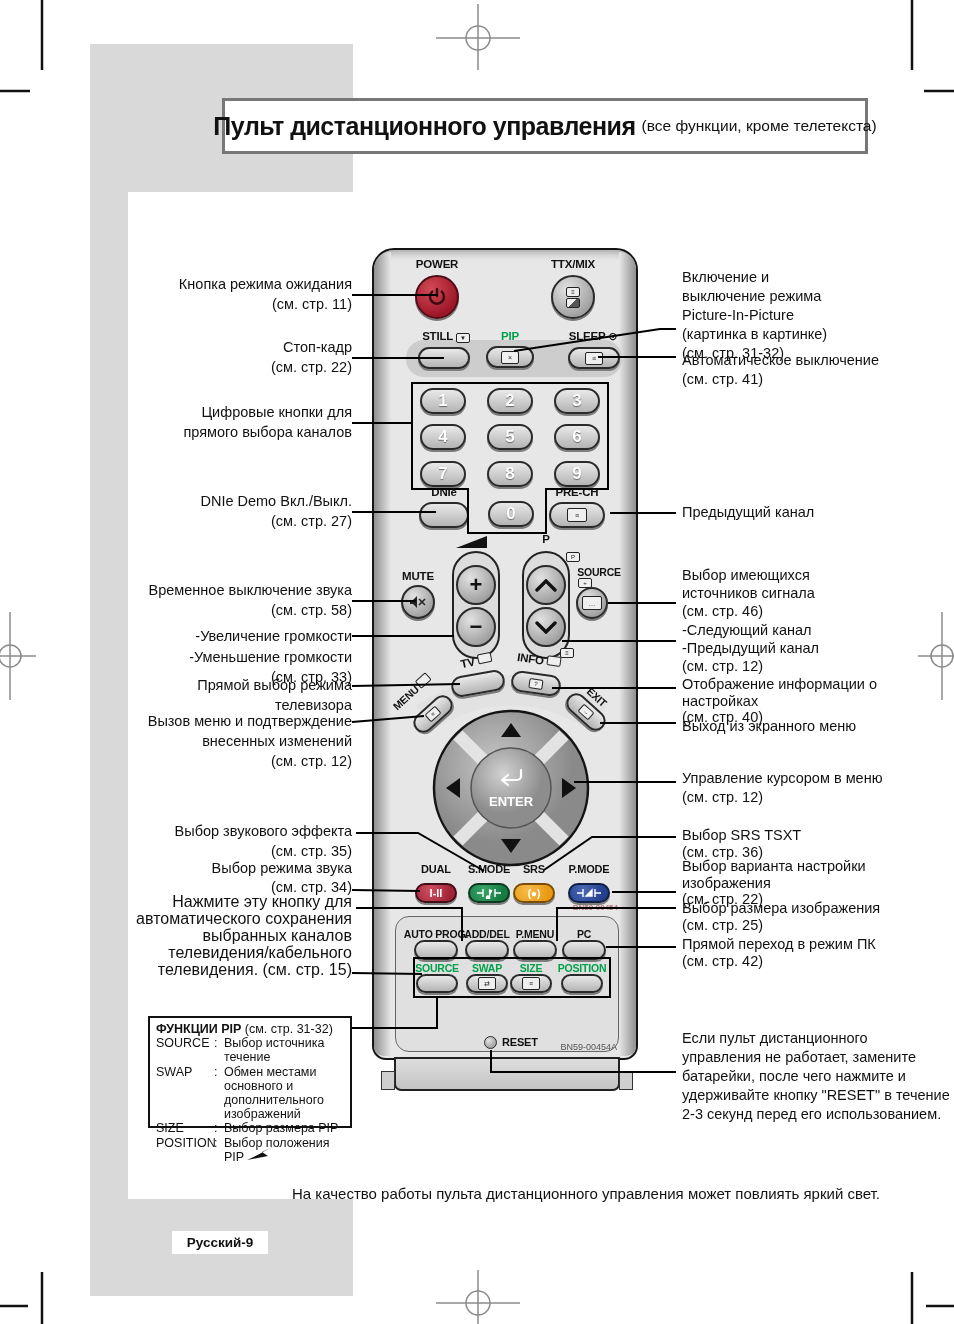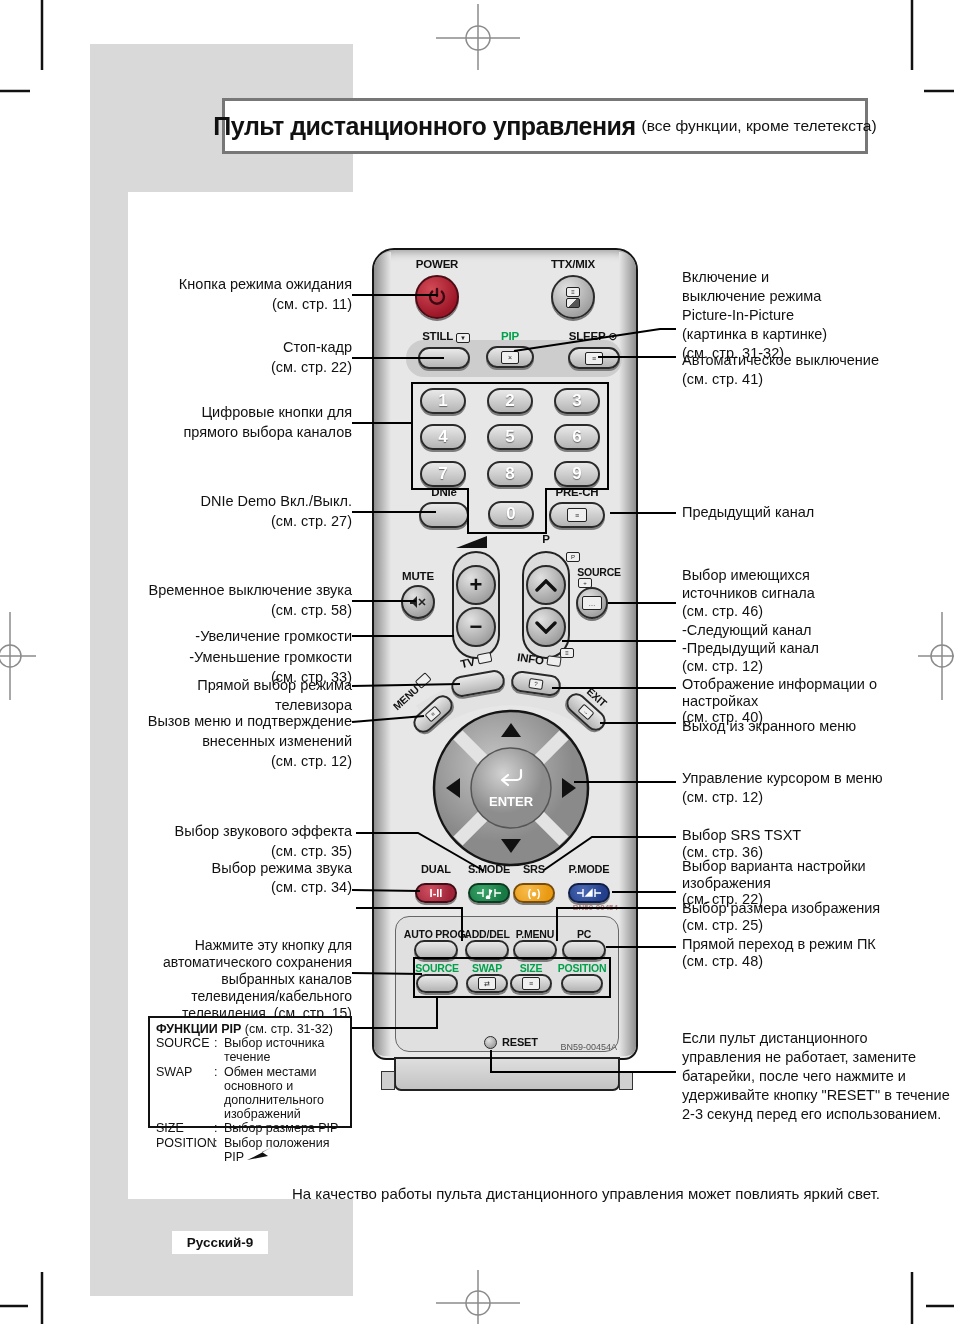--- a/index.html
+++ b/index.html
@@ -342,21 +342,21 @@
 (см. стр. 33)</div>
   <div class="callout cl" style="top:675px;">Прямой выбор режима
 телевизора</div>
   <div class="callout cl" style="top:711px;">Вызов меню и подтверждение
 внесенных изменений
 (см. стр. 12)</div>
   <div class="callout cl" style="top:821px;">Выбор звукового эффекта
 (см. стр. 35)</div>
   <div class="callout cl" style="top:859px;line-height:19px;">Выбор режима звука
 (см. стр. 34)</div>
-  <div class="callout cl" style="top:937px;line-height:17px;font-size:14px;">Нажмите эту кнопку для
+  <div class="callout cl" style="top:893px;line-height:17px;font-size:16px;">Нажмите эту кнопку для
 автоматического сохранения
 выбранных каналов
 телевидения/кабельного
 телевидения. (см. стр. 15)</div>
 
   <div class="callout cr" style="top:268px;">Включение и
 выключение режима
 Picture-In-Picture
 (картинка в картинке)
 (см. стр. 31-32)</div>
@@ -376,21 +376,21 @@
   <div class="callout cr" style="top:769px;">Управление курсором в меню
 (см. стр. 12)</div>
   <div class="callout cr" style="top:827px;line-height:17px;">Выбор SRS TSXT
 (см. стр. 36)</div>
   <div class="callout cr" style="top:858px;line-height:16.5px;">Выбор варианта настройки
 изображения
 (см. стр. 22)</div>
   <div class="callout cr" style="top:900px;line-height:17px;">Выбор размера изображения
 (см. стр. 25)</div>
   <div class="callout cr" style="top:936px;line-height:17px;">Прямой переход в режим ПК
-(см. стр. 48)</div>
+(см. стр. 42)</div>
   <div class="callout cr" style="top:1029px;">Если пульт дистанционного
 управления не работает, замените
 батарейки, после чего нажмите и
 удерживайте кнопку "RESET" в течение
 2-3 секунд перед его использованием.</div>
 
   <div class="pip-box">
     <div><span style="font-weight:bold;">ФУНКЦИИ PIP</span> <span>(см. стр. 31-32)</span></div>
     <div class="pip-row">
         <span class="pip-term">SOURCE</span>

